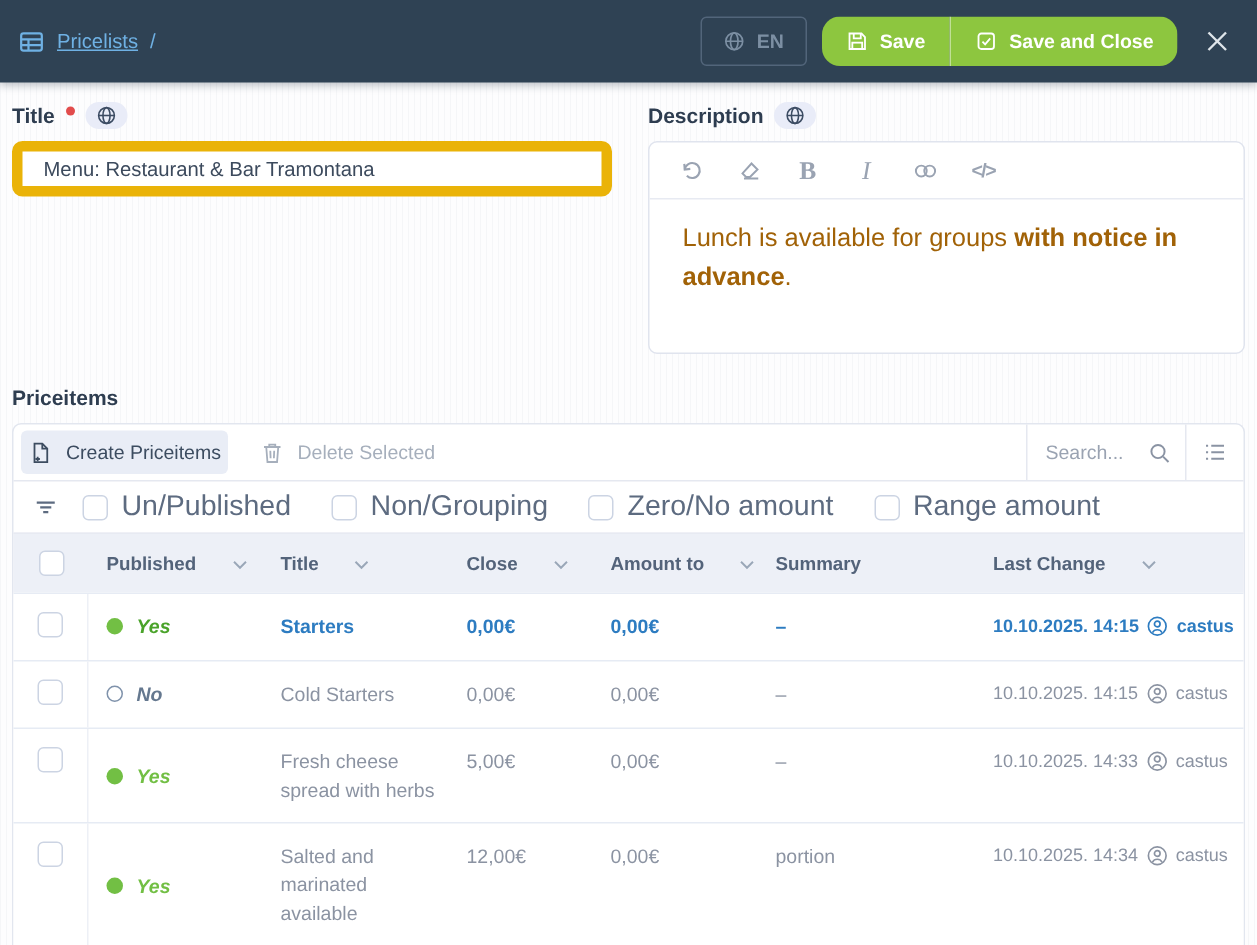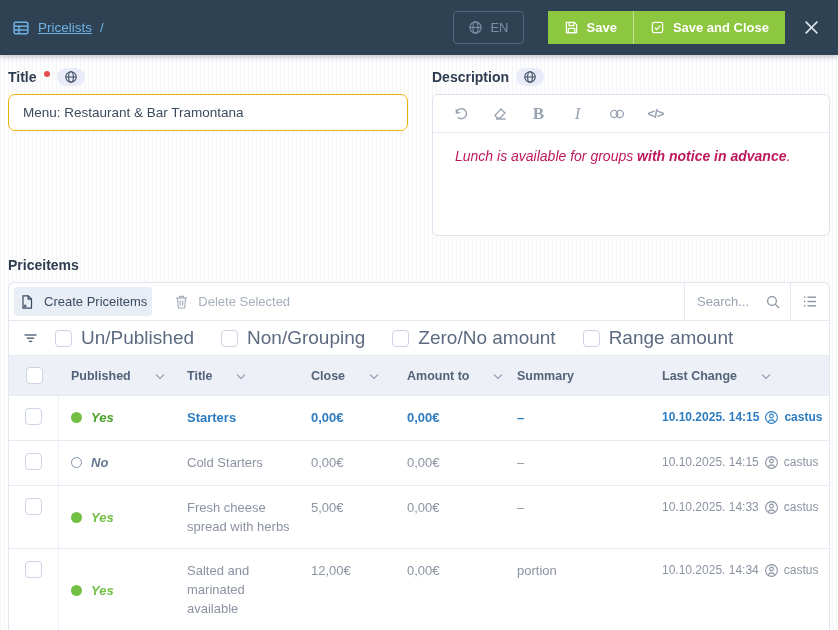--- a/index.html
+++ b/index.html
@@ -25,26 +25,26 @@
     z-index: 2;
   }
   .breadcrumb { display: flex; align-items: center; gap: 8px; font-size: 13.5px; }
   .breadcrumb .crumb-link { color: #6fb1e4; text-decoration: underline; cursor: pointer; }
   .breadcrumb .crumb-sep { color: #6fb1e4; text-decoration: none; }
   .topbar-right { margin-left: auto; display: flex; align-items: center; }
   .btn-lang {
     display: flex; align-items: flex-end; gap: 7px;
     border: 1px solid #52657a; border-radius: 4px;
     background: transparent; color: #7c8fa3;
-    font-family: inherit; font-size: 13px; font-weight: normal;
+    font-family: inherit; font-size: 13px; font-weight: bold;
     padding: 8px 14px; cursor: pointer;
   }
   .btn-green-group {
-    display: flex; margin-left: 24px;
-    border-radius: 0; overflow: hidden;
+    display: flex; margin-left: 10px;
+    border-radius: 12px; overflow: hidden;
   }
   .btn-green {
     display: flex; align-items: center; gap: 8px;
     background: #8dc63f; border: none; color: #ffffff;
     font-family: inherit; font-size: 13px; font-weight: bold;
     padding: 9px 16px; cursor: pointer;
   }
   .btn-green + .btn-green { border-left: 1px solid rgba(255,255,255,.45); }
   .btn-close {
     background: none; border: none; margin-left: 14px; cursor: pointer;
@@ -58,41 +58,41 @@
   .col-desc { flex: 1; }
   .field-label-row { display: flex; align-items: center; gap: 7px; margin-bottom: 7px; height: 20px; }
   .field-label { font-size: 14px; font-weight: bold; color: #2e3d50; }
   .required-dot { width: 6px; height: 6px; border-radius: 50%; background: #e24c4c; margin-top: -6px; }
   .globe-badge {
     background: #e9ecf8; border-radius: 9px; padding: 2px 7px;
     display: flex; align-items: center; color: #3c4c63; cursor: pointer; border: none;
   }
   .text-input {
     width: 100%; height: 37px;
-    border: 1px solid #eab308; border-radius: 7px;
+    border: 7px solid #eab308; border-radius: 7px;
     padding: 0 14px; font-family: inherit; font-size: 13.5px; color: #3c4a5d;
     background: #ffffff; outline: none;
   }
   .editor {
     background: #ffffff; border: 1px solid #e0e4ee; border-radius: 6px;
     height: 142px; overflow: hidden;
   }
   .editor-toolbar {
     height: 38px; border-bottom: 1px solid #e7eaf2;
     display: flex; align-items: center; padding: 0 8px;
   }
   .ed-btn {
     width: 39px; height: 30px; background: none; border: none; cursor: pointer;
     display: flex; align-items: center; justify-content: center;
     color: #9aa3b2; font-family: inherit;
   }
   .ed-btn.bold { font-size: 17px; font-weight: bold; font-family: "Liberation Serif", serif; }
   .ed-btn.italic { font-size: 17px; font-style: italic; font-family: "Liberation Serif", serif; }
   .ed-btn.code { font-size: 13px; font-weight: bold; letter-spacing: -1px; }
-  .editor-content { padding: 13px 22px; font-size: 14px; line-height: 1.55; color: #be185d; font-style: italic; }
+  .editor-content { padding: 13px 22px; font-size: 17px; line-height: 1.55; color: #a16207; }
   .editor-content b { font-weight: bold; }
 
   
   .section-label { margin-top: 21px; font-size: 14px; font-weight: bold; color: #2e3d50; }
   .panel {
     margin-top: 9px; background: #ffffff;
     border: 1px solid #e2e6ef; border-bottom: none;
     border-radius: 6px 6px 0 0;
   }
   .panel-toolbar { height: 38px; display: flex; align-items: stretch; border-bottom: 1px solid #e5e8f0; }

